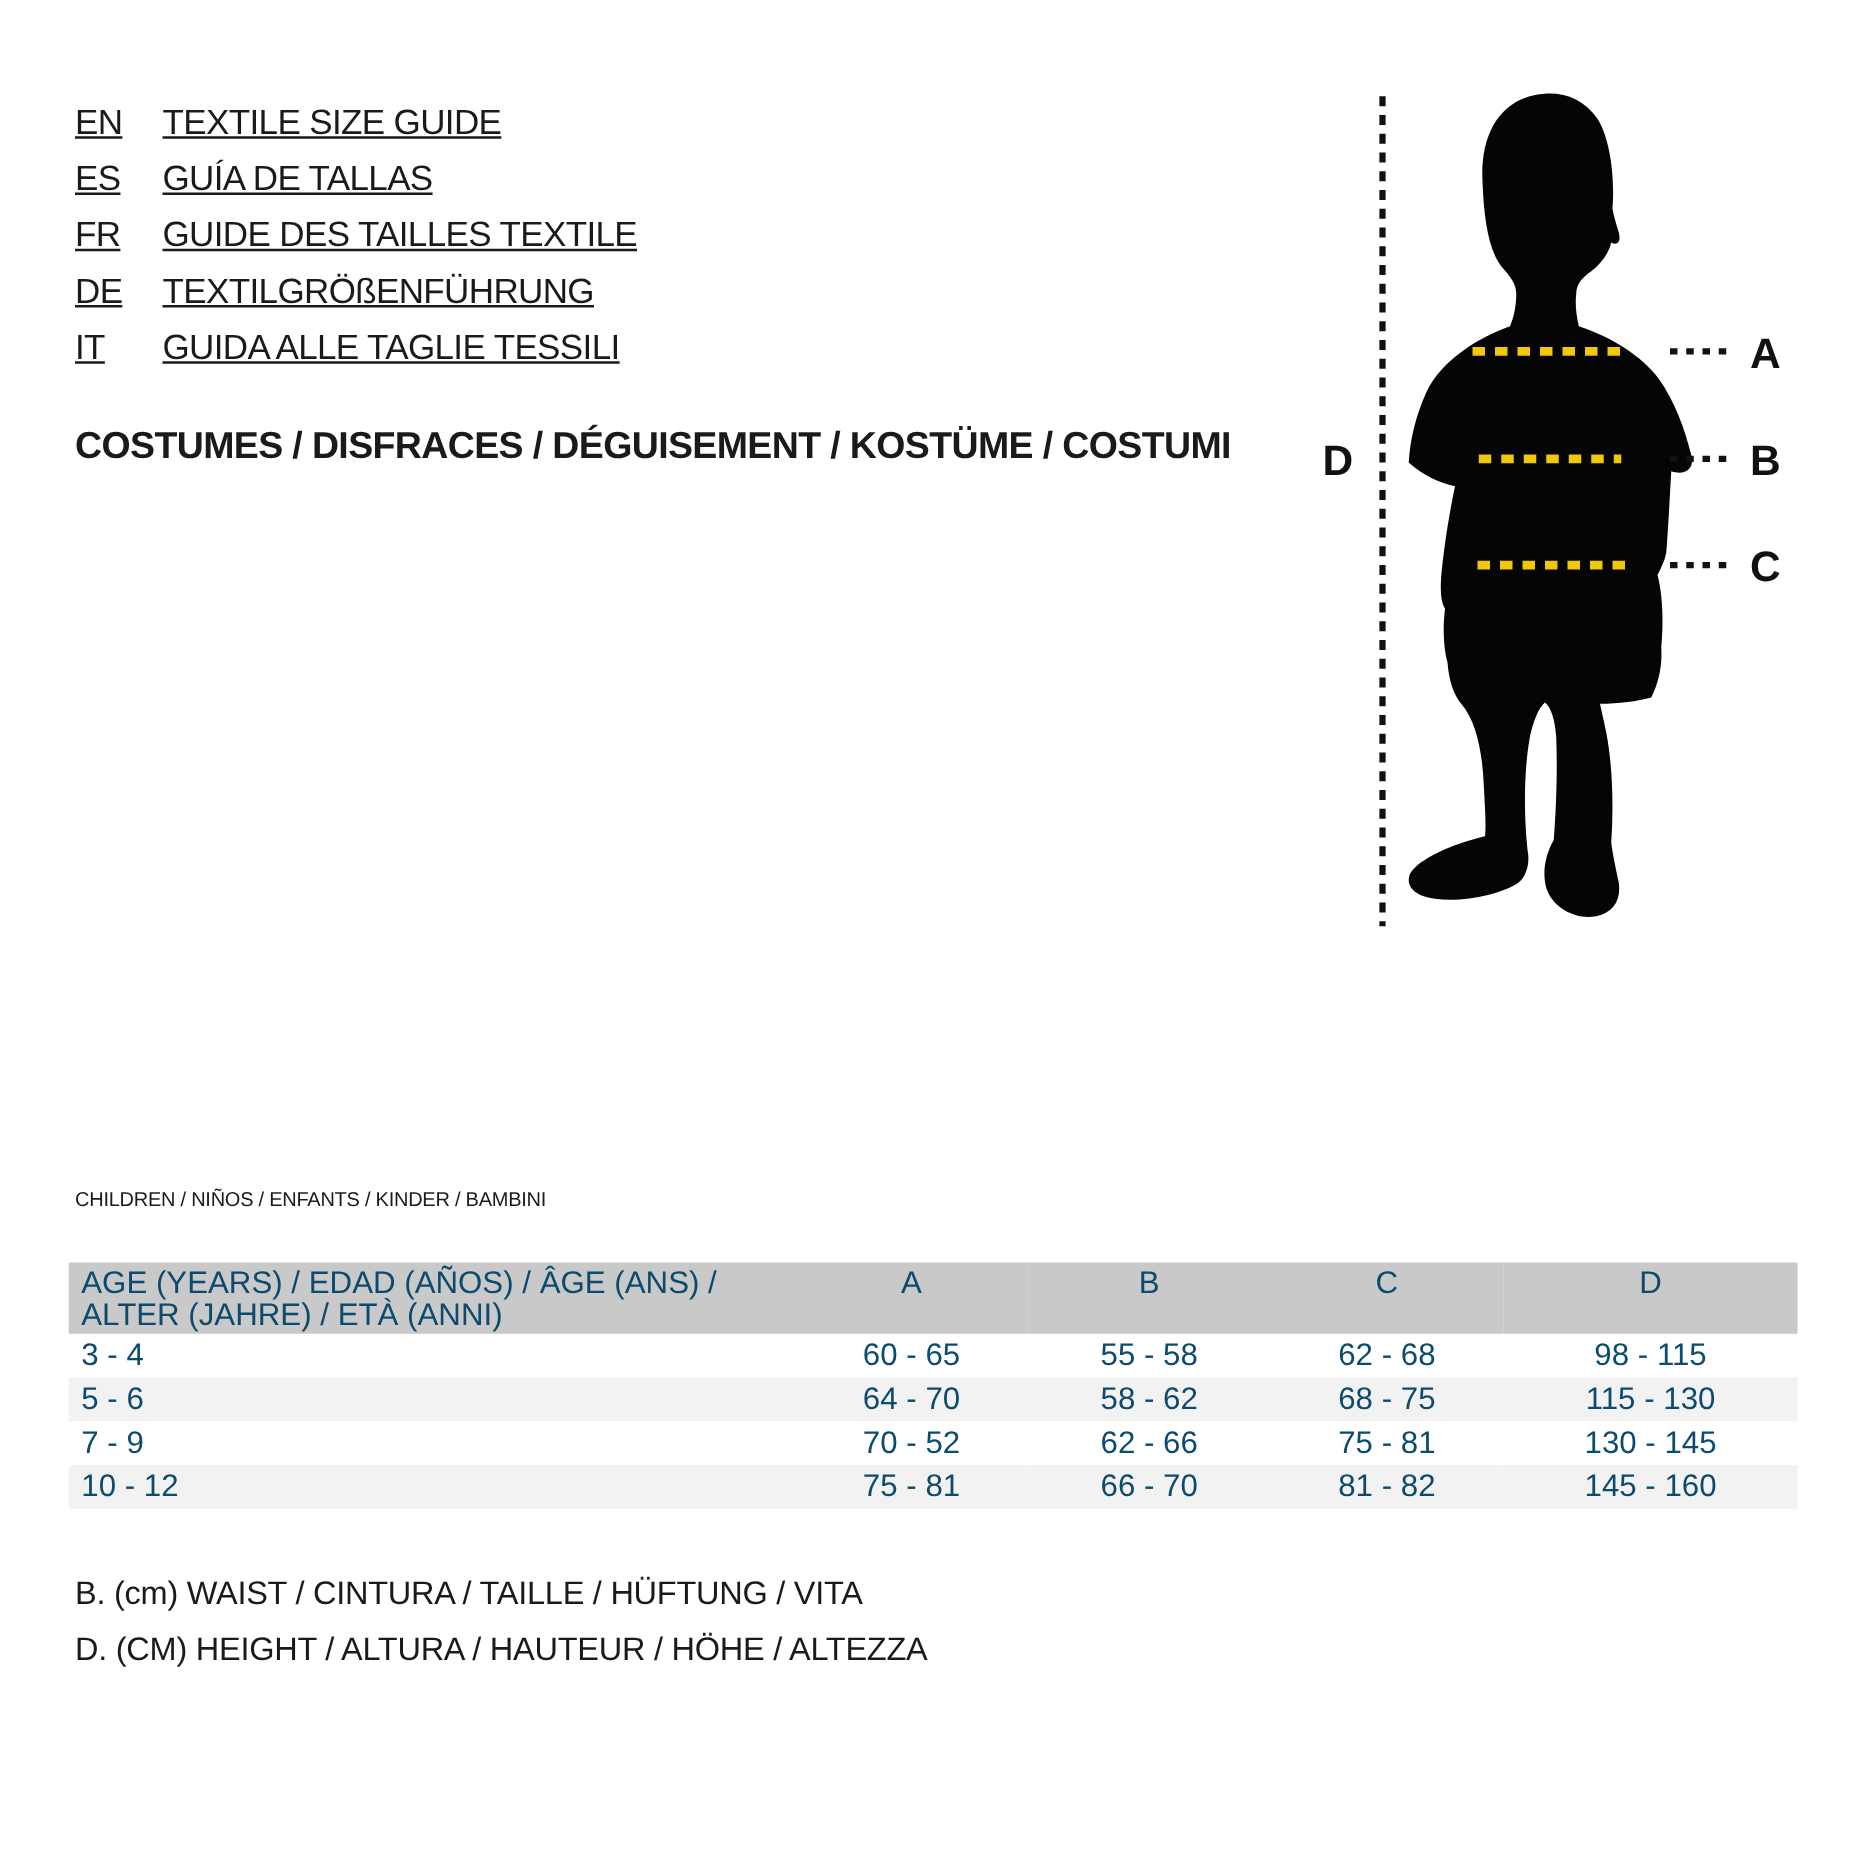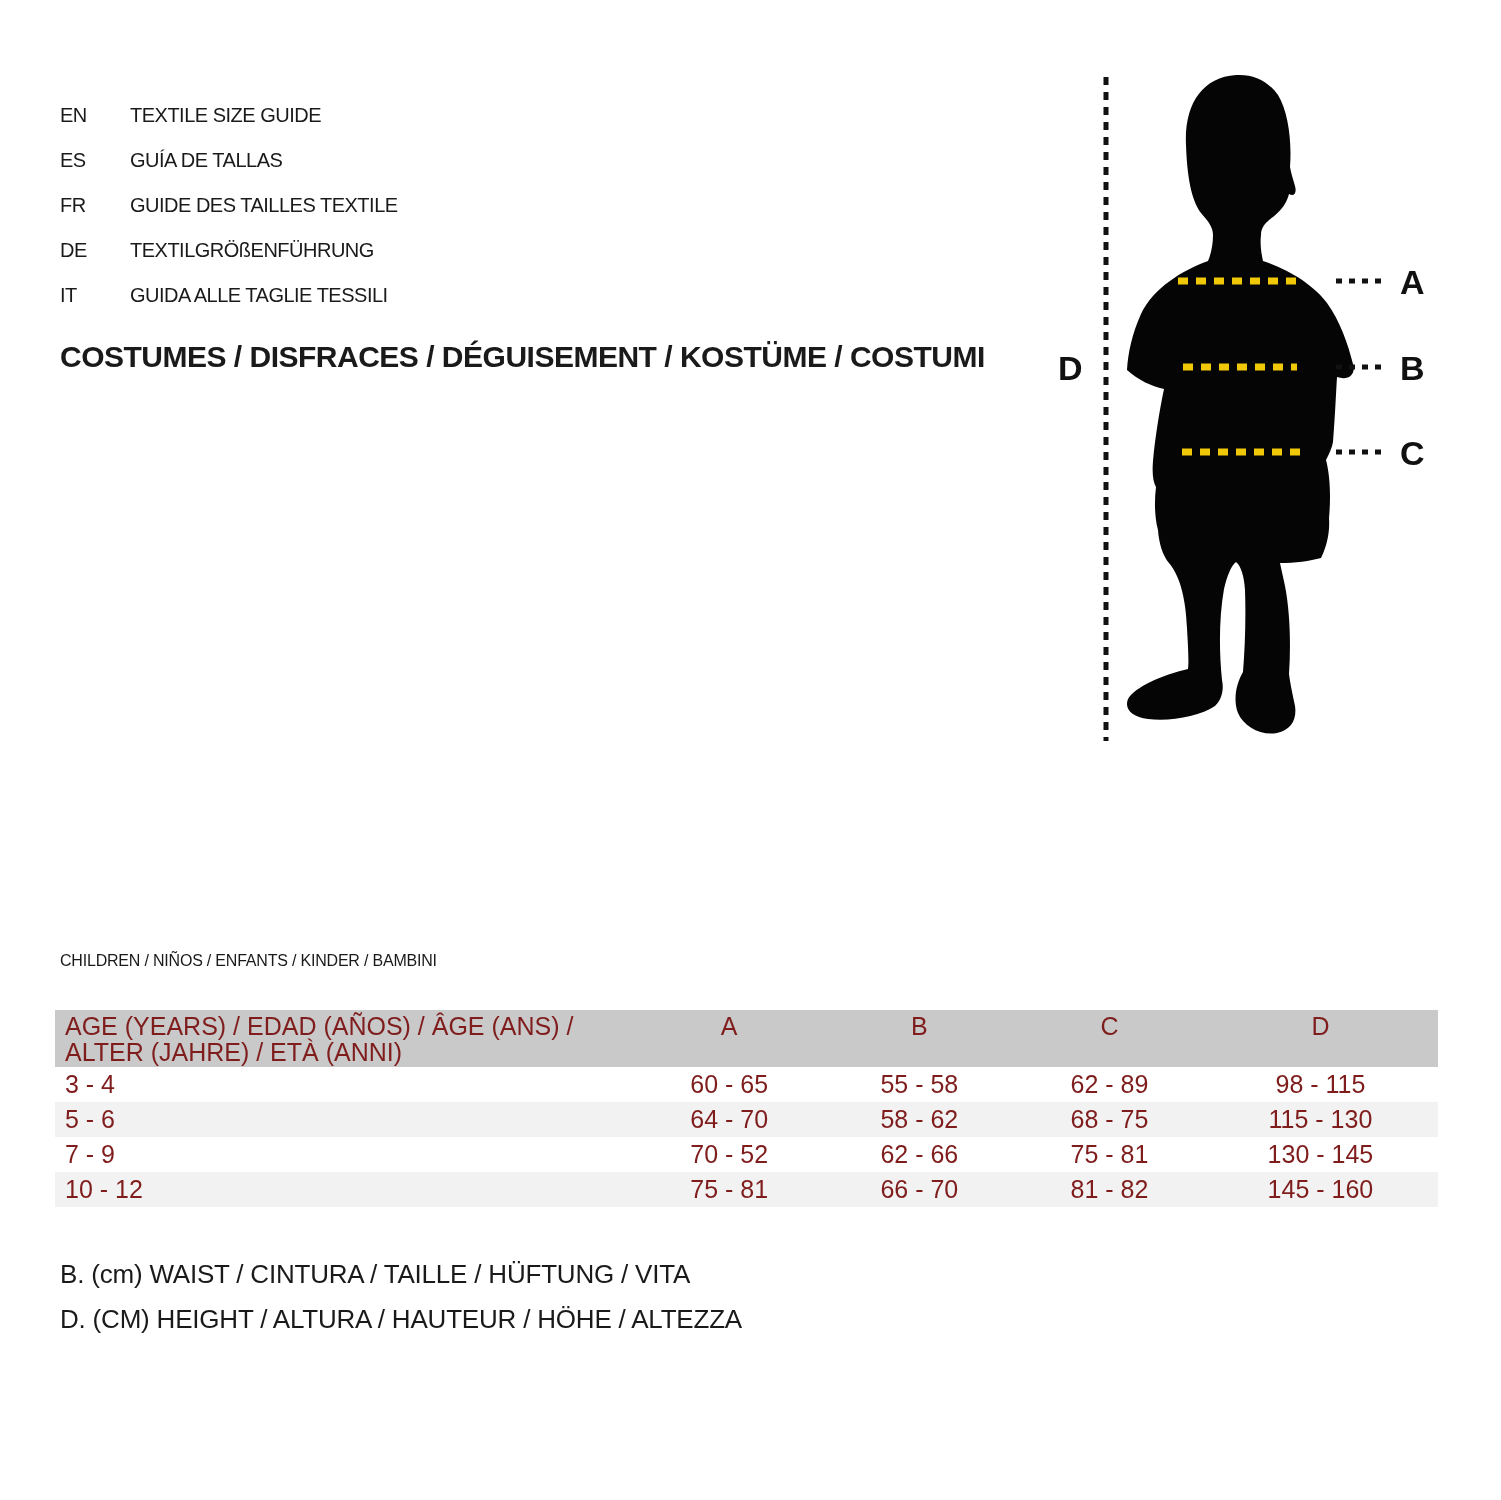--- a/index.html
+++ b/index.html
@@ -6,41 +6,41 @@
   .page{
     position:relative;
     width:1501px;height:1500px;
     background:#ffffff;
     font-family:"Liberation Sans","DejaVu Sans",sans-serif;
     color:#1a1a1a;
     overflow:hidden;
   }
   
   .lang-list{position:absolute;left:60px;top:82px;}
-  .lang-row{display:flex;height:45px;align-items:flex-end;font-size:20px;letter-spacing:-0.5px;}
+  .lang-row{display:flex;height:45px;align-items:flex-start;font-size:28px;letter-spacing:-0.5px;text-decoration:underline;}
   .lang-code{width:70px;flex:0 0 70px;}
   .lang-label{white-space:nowrap;}
   
   .costumes{
     position:absolute;left:60px;top:340px;
     font-size:30px;font-weight:700;letter-spacing:-0.5px;white-space:nowrap;
   }
   
   .figure{position:absolute;left:1040px;top:55px;width:460px;height:705px;}
   .figure text{font-family:"Liberation Sans","DejaVu Sans",sans-serif;font-size:34px;font-weight:700;fill:#111111;}
   
   .children-heading{
     position:absolute;left:60px;top:952px;
     font-size:16px;letter-spacing:-0.2px;white-space:nowrap;
   }
   
   .size-table{
     position:absolute;left:55px;top:1010px;width:1383px;
     border-collapse:collapse;table-layout:fixed;
-    font-size:25px;color:#7f1d1d;
+    font-size:25px;color:#0c4a6e;
   }
   .size-table th,.size-table td{font-weight:400;padding:0;}
   .size-table thead th{
     background:#c9c9c9;height:54px;vertical-align:top;
     padding-top:3px;line-height:26px;text-align:center;
   }
   .size-table thead th.age-head{text-align:left;padding-left:10px;}
   .size-table tbody td{height:35px;text-align:center;}
   .size-table tbody td.age-cell{text-align:left;padding-left:10px;}
   .size-table tbody tr.stripe{background:#f2f2f2;}
@@ -161,21 +161,21 @@
         <th>B</th>
         <th>C</th>
         <th>D</th>
       </tr>
     </thead>
     <tbody>
       <tr>
         <td class="age-cell">3 - 4</td>
         <td>60 - 65</td>
         <td>55 - 58</td>
-        <td>62 - 89</td>
+        <td>62 - 68</td>
         <td>98 - 115</td>
       </tr>
       <tr class="stripe">
         <td class="age-cell">5 - 6</td>
         <td>64 - 70</td>
         <td>58 - 62</td>
         <td>68 - 75</td>
         <td>115 - 130</td>
       </tr>
       <tr>

